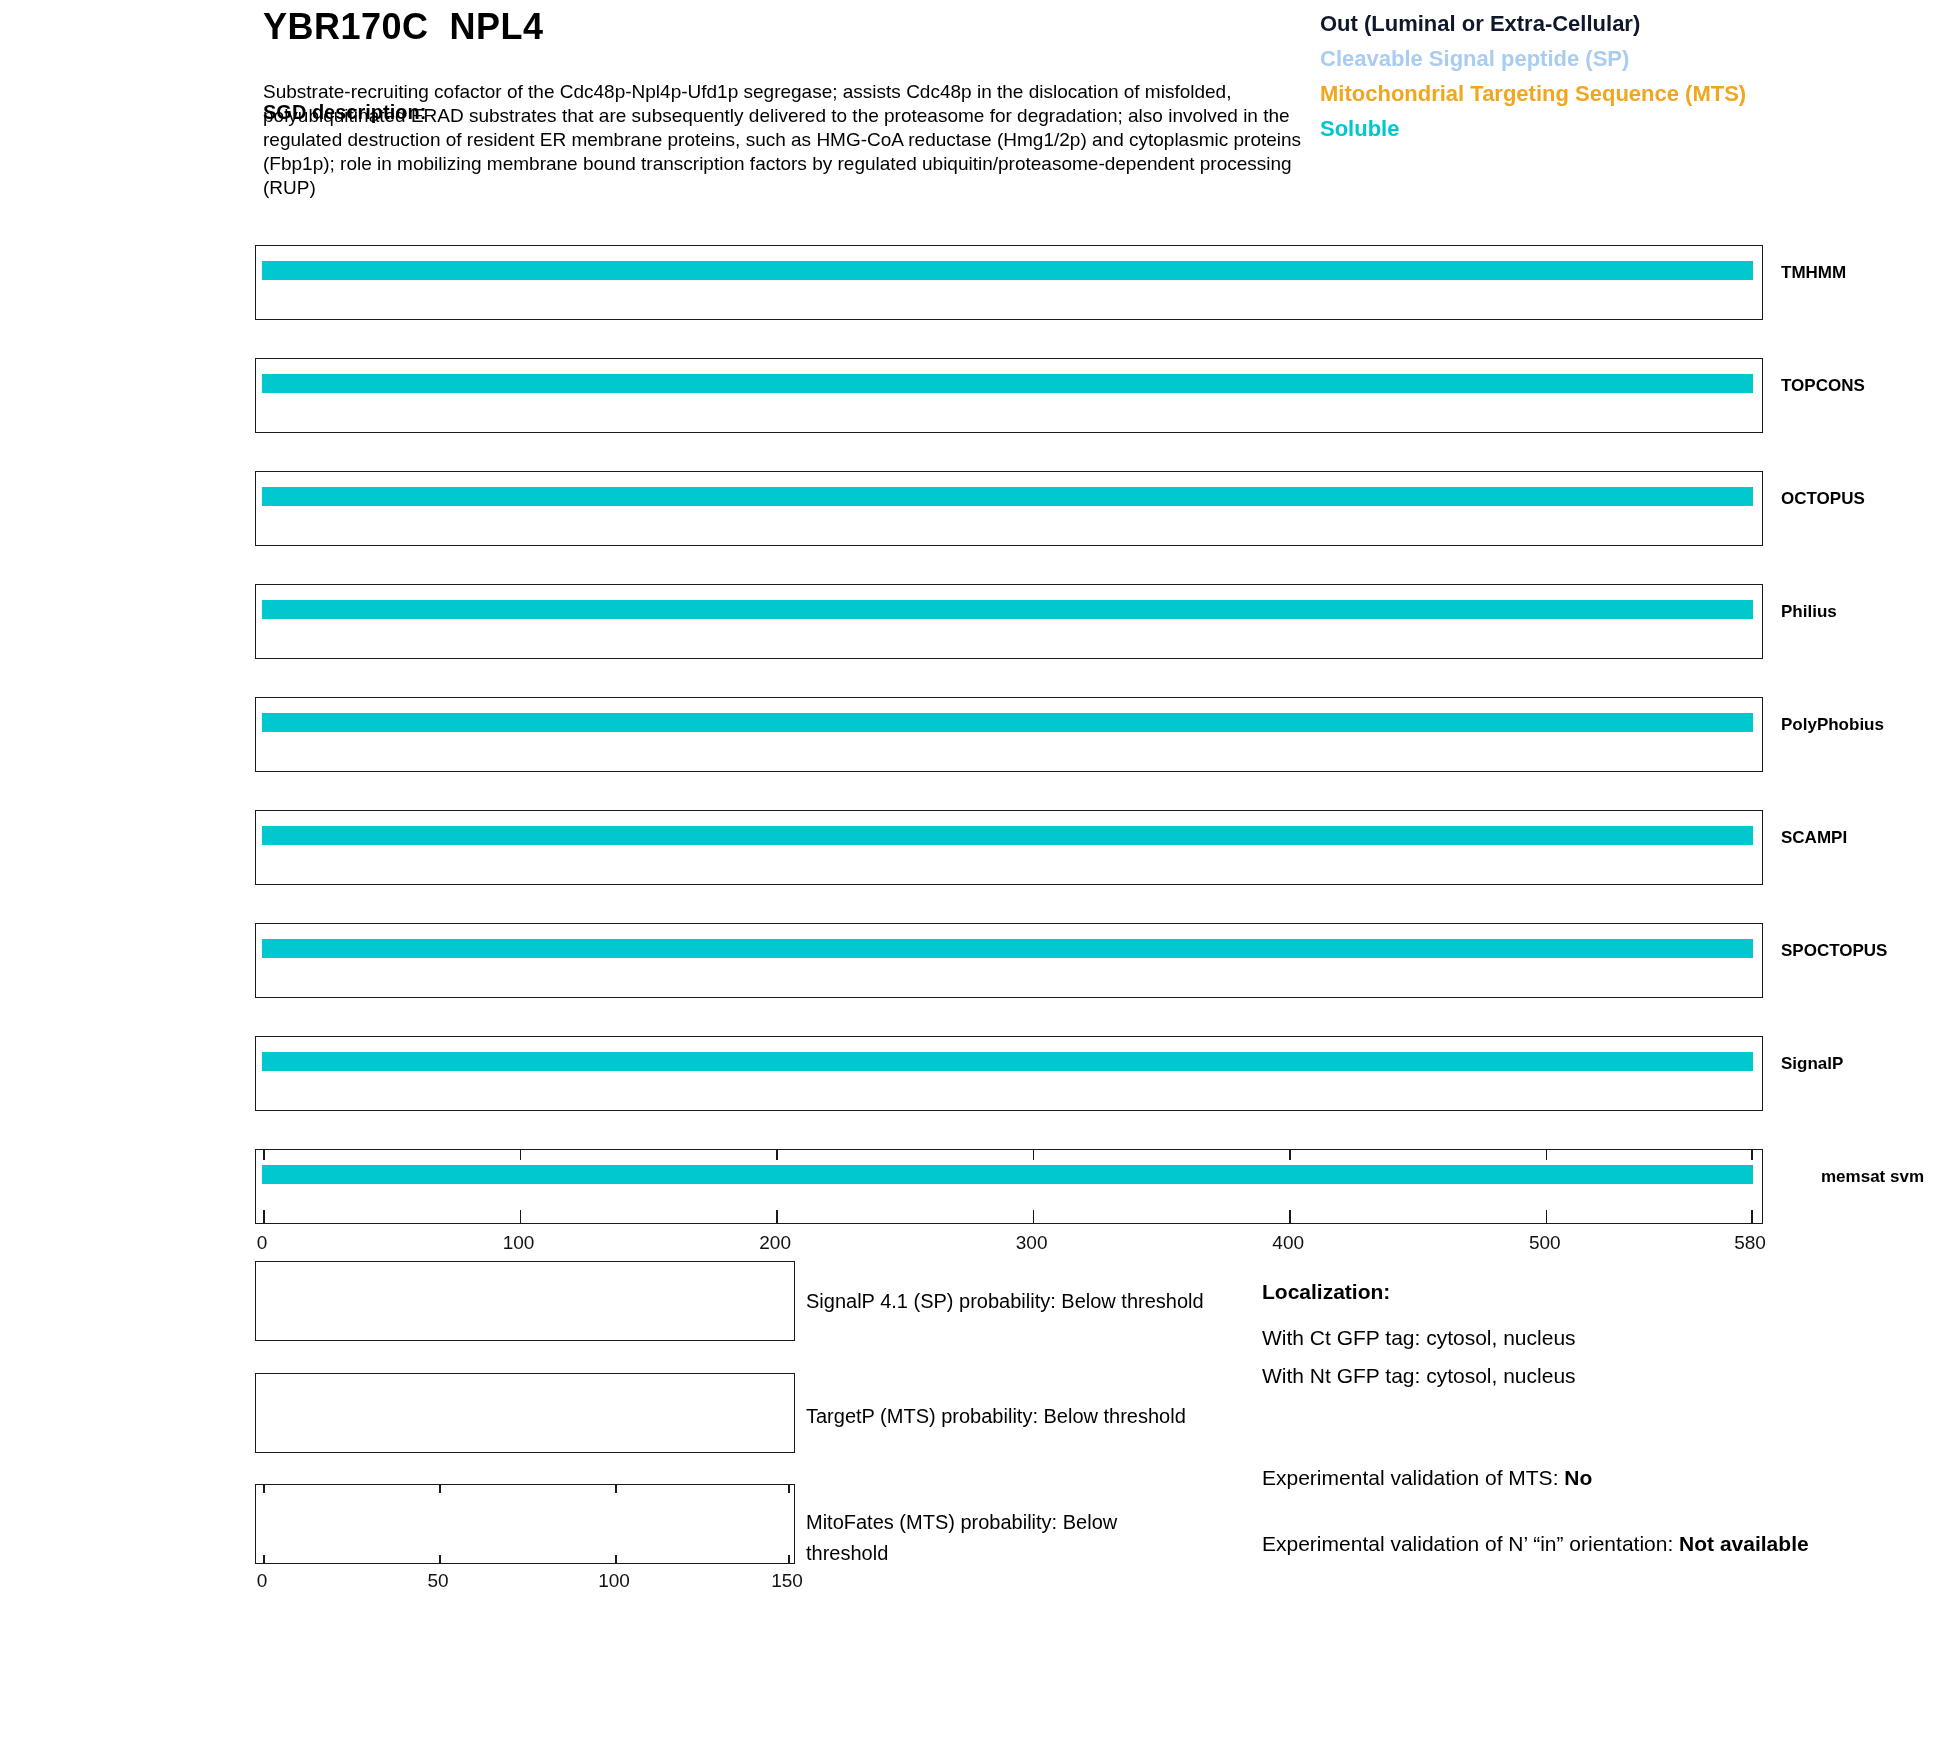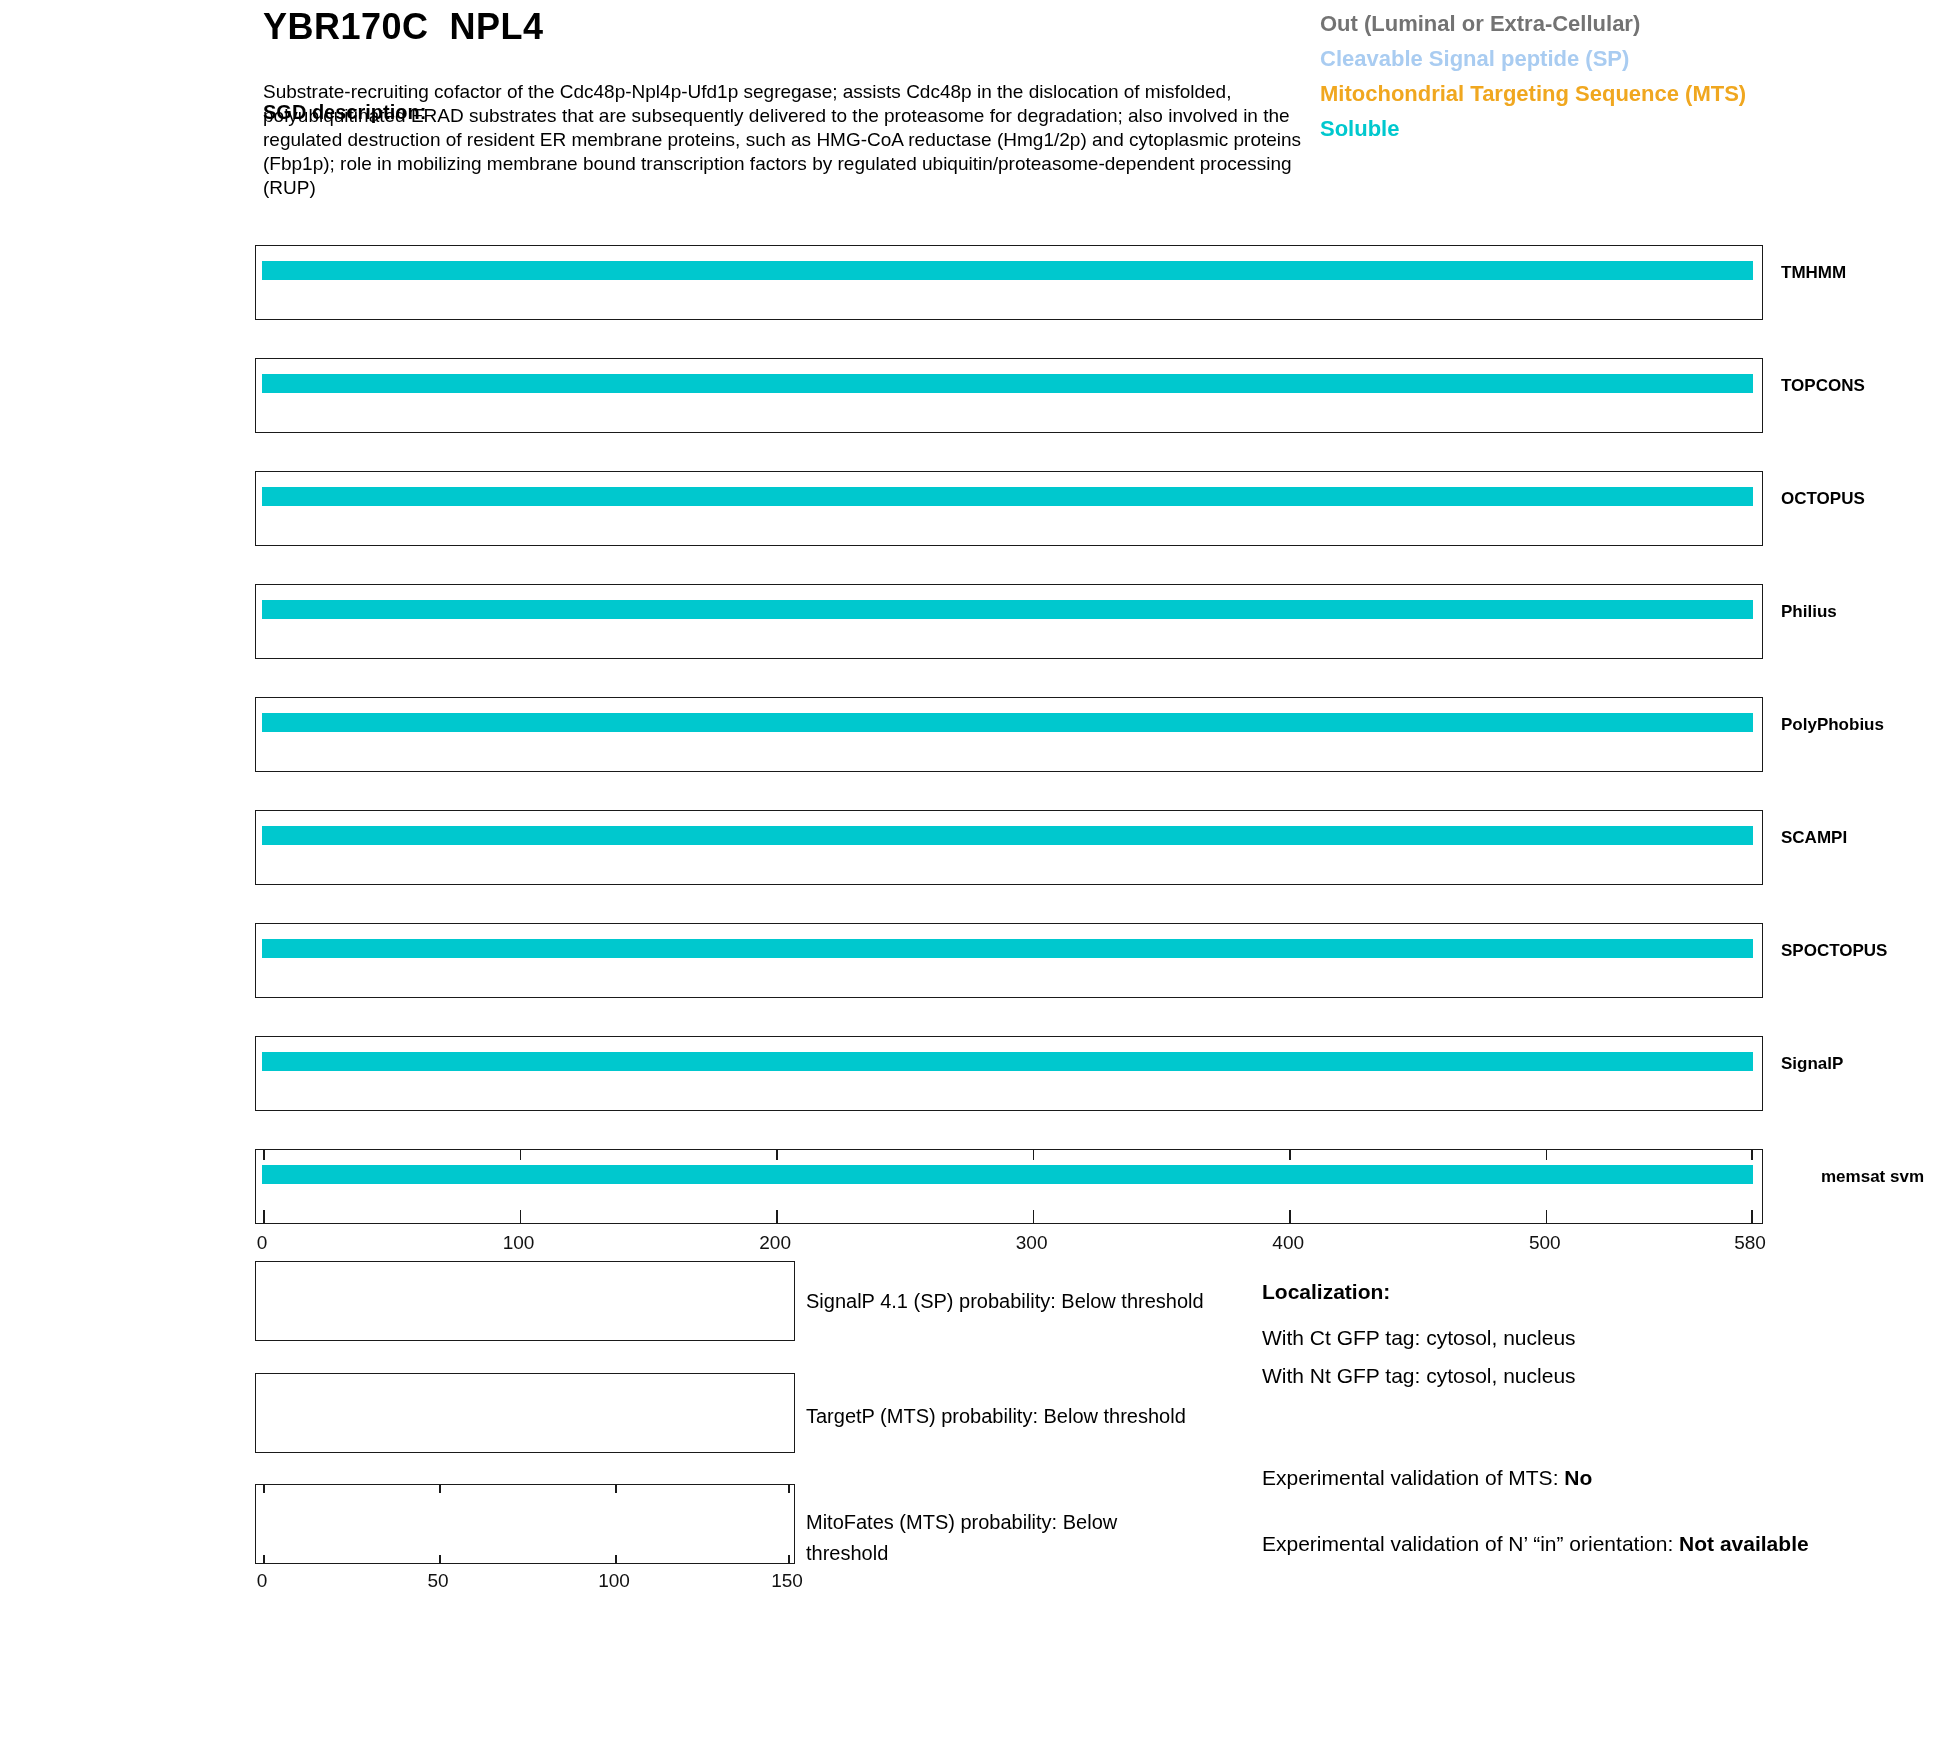--- a/index.html
+++ b/index.html
@@ -49,21 +49,21 @@
 
 <div class="page">
 
   <h1 class="abs page-title">YBR170C  NPL4</h1>
 
   <div class="abs sgd-heading">SGD description:</div>
   <p class="abs sgd-text">Substrate-recruiting cofactor of the Cdc48p-Npl4p-Ufd1p segregase; assists Cdc48p in the dislocation of misfolded, polyubiquitinated ERAD substrates that are subsequently delivered to the proteasome for degradation; also involved in the regulated destruction of resident ER membrane proteins, such as HMG-CoA reductase (Hmg1/2p) and cytoplasmic proteins (Fbp1p); role in mobilizing membrane bound transcription factors by regulated ubiquitin/proteasome-dependent processing (RUP)</p>
 
   <div class="abs legend">
     <div class="legend-items">
-        <div class="legend-item" style="color: #737373;">Out (Luminal or Extra-Cellular)</div>
+        <div class="legend-item" style="color: #0f172a;">Out (Luminal or Extra-Cellular)</div>
         <div class="legend-item" style="color: rgb(169, 204, 241);">Cleavable Signal peptide (SP)</div>
         <div class="legend-item" style="color: rgb(240, 167, 31);">Mitochondrial Targeting Sequence (MTS)</div>
         <div class="legend-item" style="color: rgb(0, 200, 206);">Soluble</div>
       </div>
   </div>
 
   <div id="tracks">
       <div class="track-box" style="left: 255px; top: 245px;">
         <div class="track-bar" style="width: 1491px; background: rgb(0, 200, 206);"></div>
       </div>

